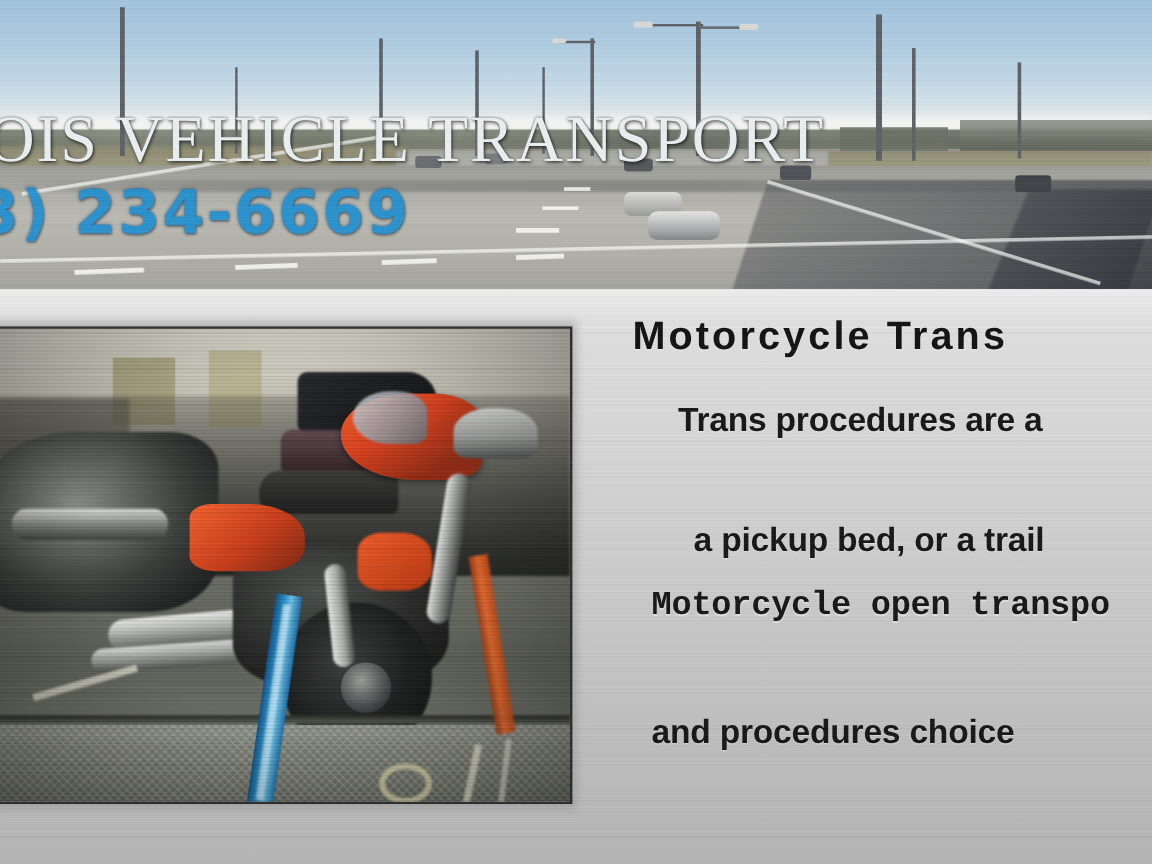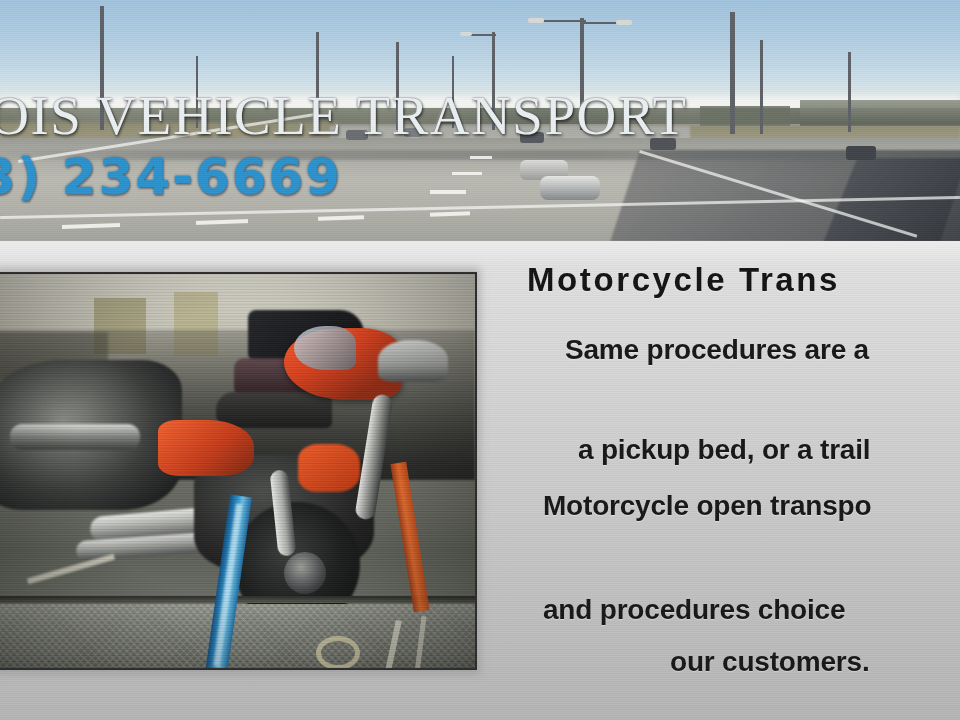--- a/index.html
+++ b/index.html
@@ -173,21 +173,21 @@
   #textblock{position:absolute;left:480px;top:250px;width:620px;height:440px;overflow:hidden;}
   #tb-heading{position:absolute;left:47px;top:11px;white-space:nowrap;
     font-family:"Liberation Sans",sans-serif;font-weight:700;font-size:33px;letter-spacing:2.6px;
     color:#121212;text-shadow:0 1px 1px rgba(255,255,255,.45);text-align:right;}
   .tb-line{position:absolute;white-space:nowrap;
     font-family:"Liberation Sans",sans-serif;font-weight:700;font-size:28px;letter-spacing:-.2px;
     color:#161616;text-shadow:0 1px 1px rgba(255,255,255,.4);}
   #tb-l0{left:85px;top:84px;}
   #tb-l1{left:55px;top:136px;}
   #tb-l2{left:98px;top:184px;}
-  #tb-l3{left:63px;top:240px;}
+  #tb-l3{left:63px;top:240px;font-family:Liberation Mono, monospace;}
   #tb-l4{left:55px;top:292px;}
   #tb-l5{left:63px;top:344px;}
   #tb-l6{left:190px;top:396px;}
 
   
   #grain{position:absolute;inset:0;pointer-events:none;opacity:.10;
     background:repeating-linear-gradient(to bottom,rgba(255,255,255,.30) 0 1px,rgba(0,0,0,.18) 1px 2px);}
 </style>
 </head>
 <body>
@@ -294,21 +294,20 @@
       <div class="pw" id="rope2"></div>
       <div class="pw" id="rope3"></div>
 
       <div id="photo-vig"></div>
       <div id="photo-scan"></div>
     </div>
   </div>
 
   <div id="textblock">
     <div id="tb-heading">Motorcycle Trans</div>
-    <div class="tb-line" id="tb-l0">Same procedures are a</div>
+    <div class="tb-line" id="tb-l0">Trans procedures are a</div>
     <div class="tb-line" id="tb-l2">a pickup bed, or a trail</div>
     <div class="tb-line" id="tb-l3">Motorcycle open transpo</div>
     <div class="tb-line" id="tb-l5">and procedures choice</div>
-    <div class="tb-line" id="tb-l6">our customers.</div>
   </div>
 
   <div id="grain"></div>
 </div>
 
 </body></html>

